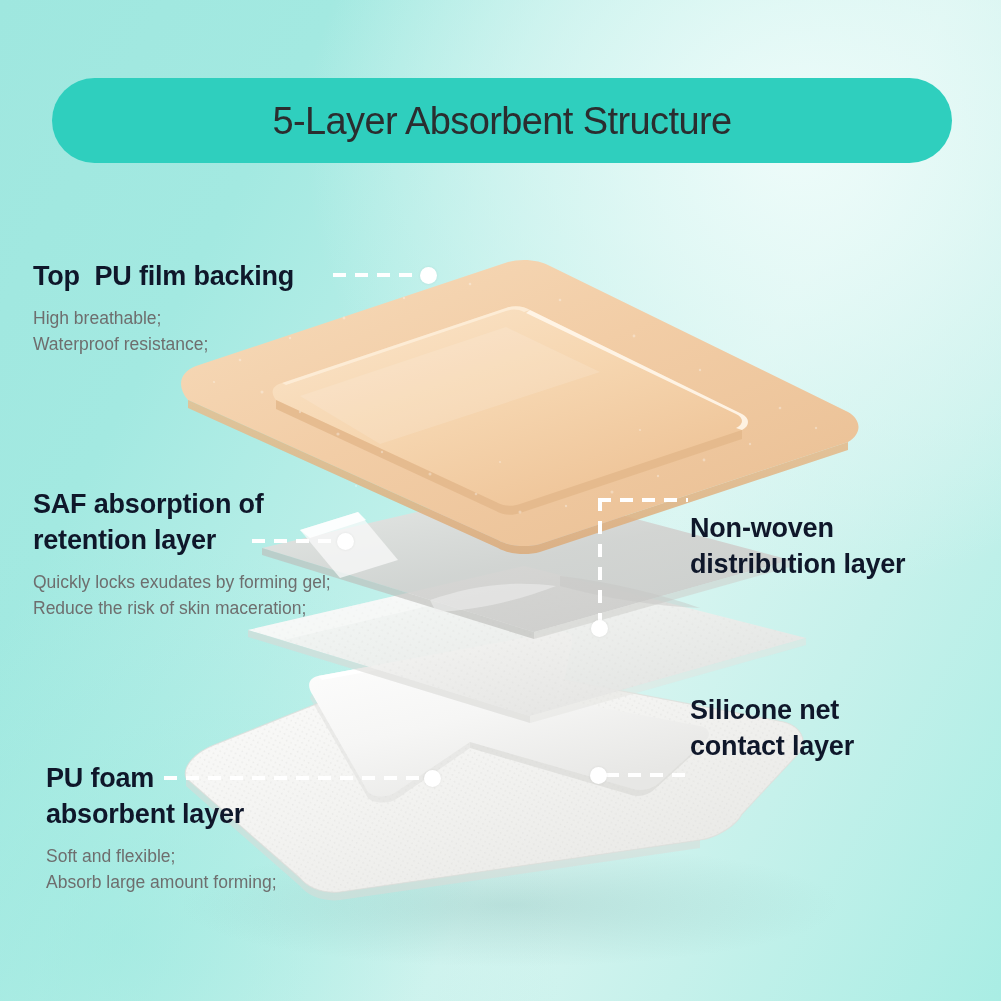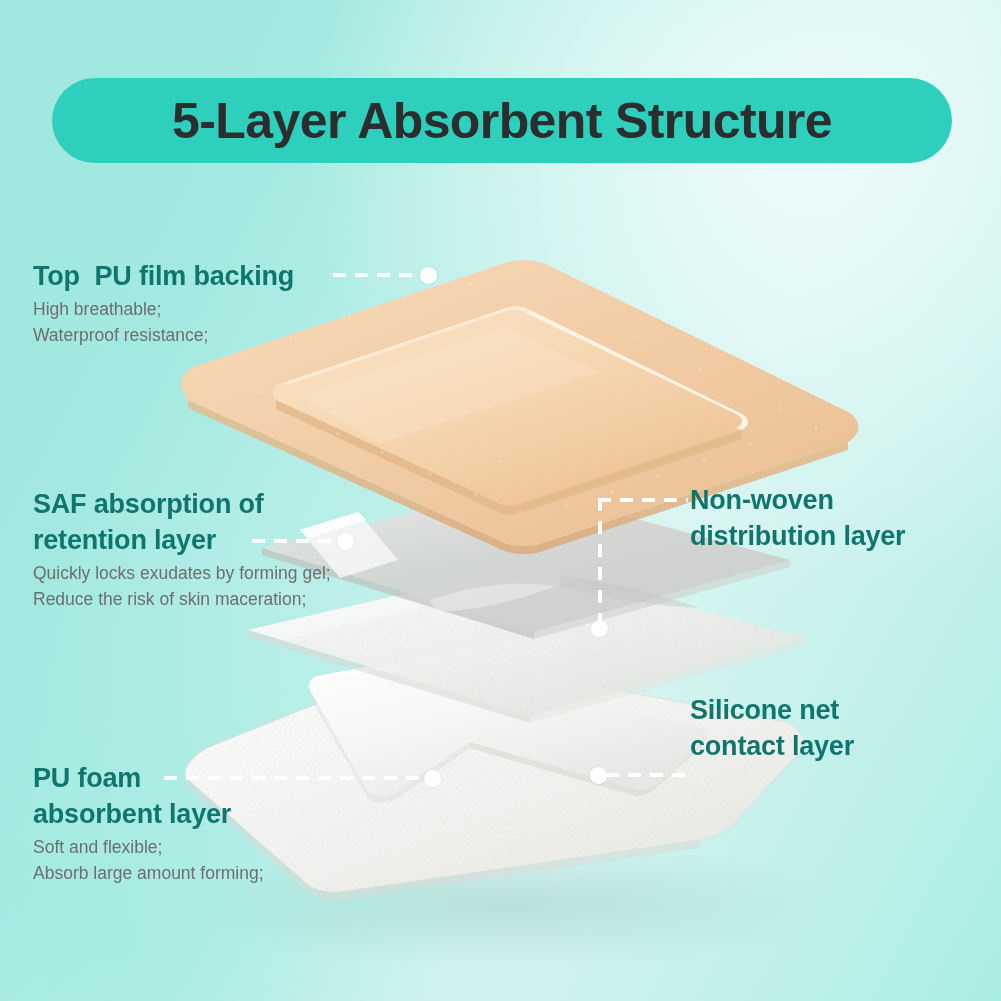--- a/index.html
+++ b/index.html
@@ -24,32 +24,32 @@
     position:absolute; left:-180px; bottom:-220px; width:760px; height:700px;
     background:radial-gradient(ellipse at 40% 60%, rgba(150,232,221,.55) 0%, rgba(150,232,221,0) 68%);
   }
 
   
   #art { position:absolute; inset:0; z-index:1; }
 
   
   .label { position:absolute; z-index:4; }
   .label h3{
-    font-size:27px; font-weight:bold; color:#0f766e;
+    font-size:27px; font-weight:bold; color:#0f172a;
     line-height:1.34; letter-spacing:-.2px; white-space:pre;
   }
   .label .sub{
-    margin-top:3px; font-size:17.5px; color:#6E6E6E;
+    margin-top:12px; font-size:17.5px; color:#6E6E6E;
     line-height:1.48; white-space:pre-line;
   }
 
   #lbl-top        { left:33px;  top:258px; }
   #lbl-saf        { left:33px;  top:486px; }
-  #lbl-foam       { left:33px;  top:760px; }
-  #lbl-nonwoven   { left:690px; top:482px; }
+  #lbl-foam       { left:46px;  top:760px; }
+  #lbl-nonwoven   { left:690px; top:510px; }
   #lbl-silicone   { left:690px; top:692px; }
 
   
   .leader { position:absolute; z-index:5; }
   .dash-h{
     position:absolute; height:4px;
     background-image:linear-gradient(to right,#fff 0 13px, rgba(255,255,255,0) 13px 22px);
     background-size:22px 4px; background-repeat:repeat-x;
   }
   .dash-v{
@@ -62,21 +62,21 @@
     background:#fff; box-shadow:0 0 3px rgba(0,0,0,.07);
   }
 
   
   #banner{
     position:absolute; left:52px; top:78px; width:900px; height:85px;
     border-radius:46px; z-index:6;
     display:flex; align-items:center; justify-content:center;
   }
   #banner h1{
-    font-size:50px; font-weight:bold; color:#2B2D2F;
+    font-size:38px; font-weight:normal; color:#2B2D2F;
     letter-spacing:-.6px; line-height:1;
   }
 </style>
 </head>
 <body>
 
 <div id="bg">
   <div class="bg-base"></div>
   <div class="bg-glow1"></div>
   <div class="bg-glow2"></div>

